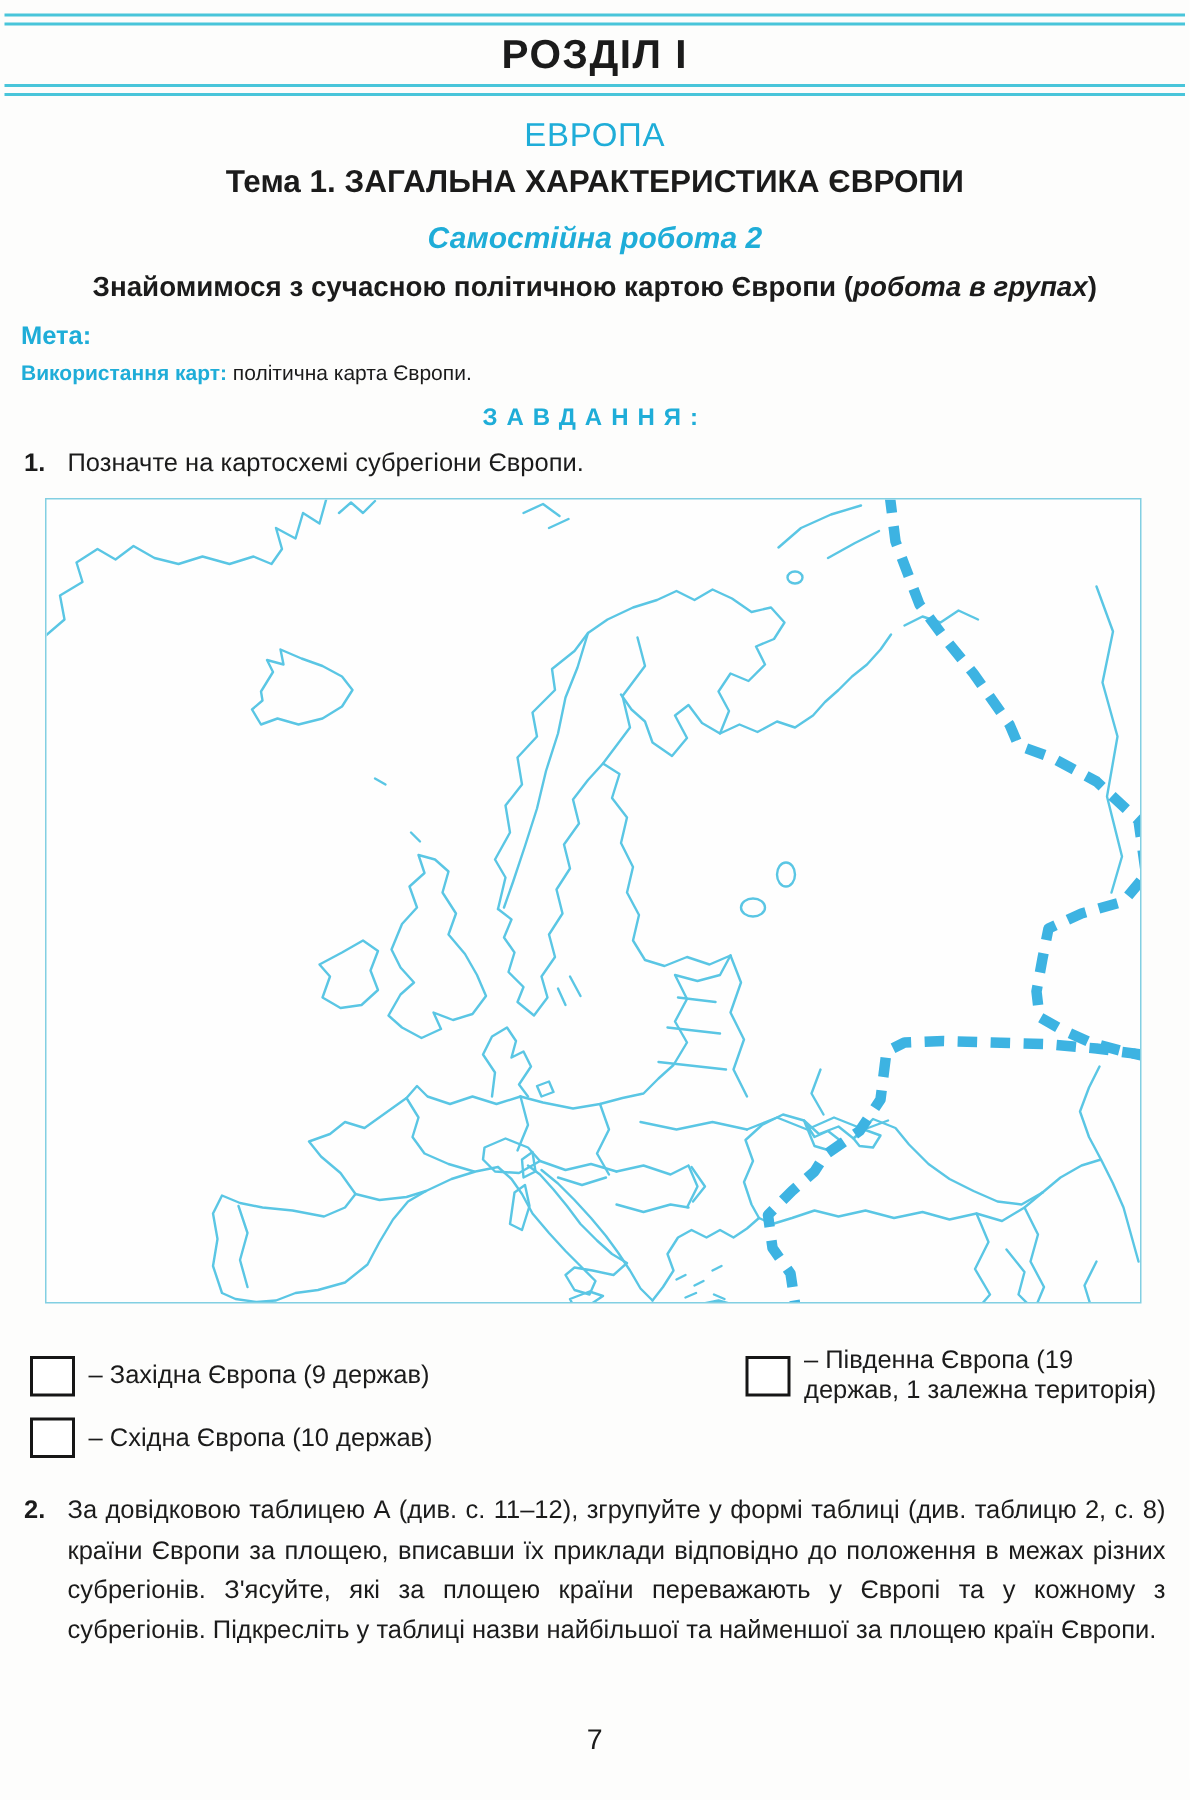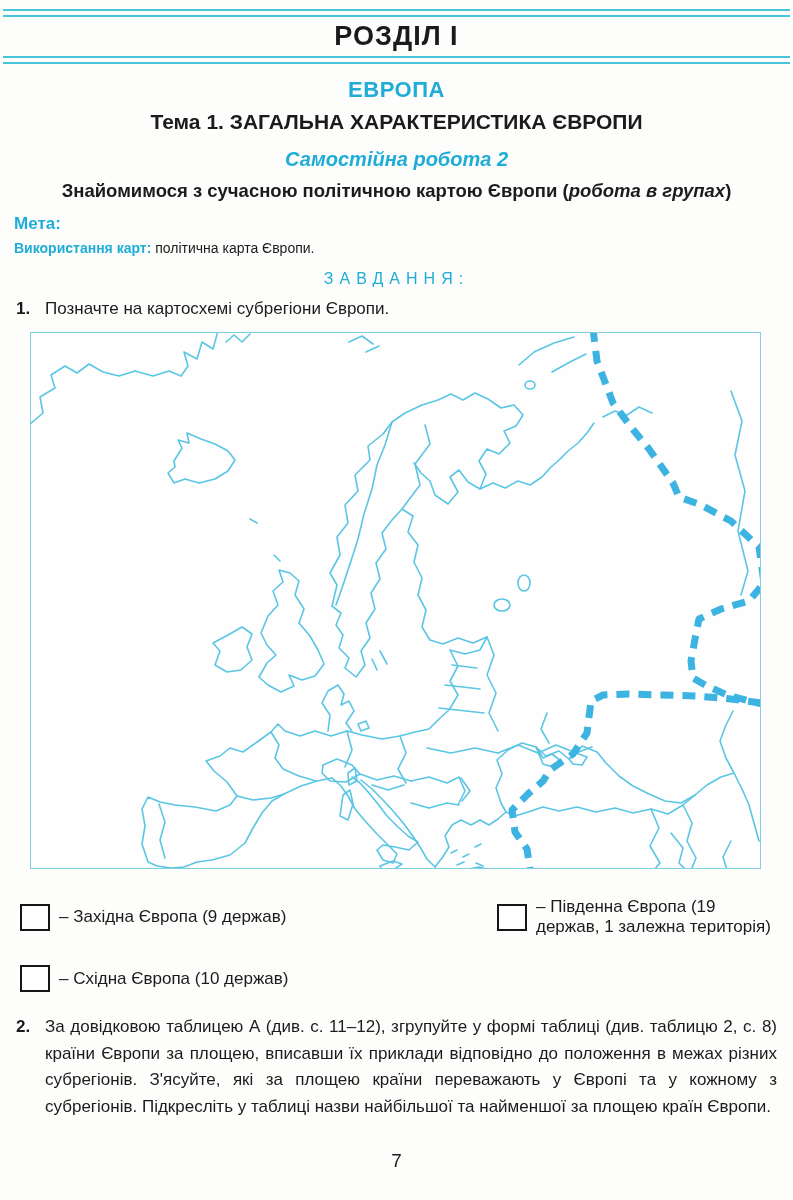--- a/index.html
+++ b/index.html
@@ -4,40 +4,40 @@
 <style>
   * { margin:0; padding:0; box-sizing:border-box; }
   html,body { background:#ffffff; }
   body {
     width:793px; height:1200px; position:relative; overflow:hidden;
     font-family:"Liberation Sans", sans-serif; color:#1b1b1b; background:#fdfdfc;
   }
   .double-rule { height:8px; border-top:2.5px solid #49c5da; border-bottom:2.5px solid #49c5da; margin:0 3px; }
   .rule-top { margin-top:9px; }
   .section-title { font-size:27px; font-weight:bold; text-align:center; letter-spacing:1px; margin:4px 0 4px 0; }
-  .region-title { color:#1fadd8; font-size:22px; font-weight:bold; text-align:center; margin-top:13px; letter-spacing:0.5px; }
+  .region-title { color:#1fadd8; font-size:22px; font-weight:normal; text-align:center; margin-top:13px; letter-spacing:0.5px; }
   .theme-title { font-size:21px; font-weight:bold; text-align:center; margin-top:7px; }
   .work-title { color:#1fadd8; font-size:20px; font-weight:bold; font-style:italic; text-align:center; margin-top:14px; }
   .subtitle { font-size:18.5px; font-weight:bold; text-align:center; margin-top:9px; }
   .subtitle .it { font-style:italic; }
   .meta-row { display:flex; margin:11px 7px 0 14px; }
   .meta-label { color:#1fadd8; font-weight:bold; font-size:17px; width:82px; flex:none; padding-top:1px; }
   .meta-text { font-size:17px; line-height:25px; text-align:justify; flex:1; }
   .usage-row { margin:2px 13px 0 14px; font-size:14px; line-height:25px; }
   .usage-label { color:#1fadd8; font-weight:bold; }
-  .tasks-header { text-align:center; color:#1fadd8; font-weight:normal; font-size:16px; letter-spacing:6px; margin-top:9px; }
+  .tasks-header { text-align:center; color:#1fadd8; font-weight:bold; font-size:16px; letter-spacing:6px; margin-top:9px; }
   .task { display:flex; margin:8px 16px 0 16px; font-size:17px; line-height:26px; }
   .task-number { font-weight:bold; width:29px; flex:none; }
   .task-text { flex:1; }
   .task2 .task-text { text-align:justify; line-height:26.5px; }
   .map-frame { margin:10px 0 0 30px; width:731px; height:537px; border:1.5px solid #82cfe2; background:#fefefe; overflow:hidden; }
   .map-frame svg { display:block; }
   .coast { fill:none; stroke:#5ac6e4; stroke-width:1.6; stroke-linejoin:round; stroke-linecap:round; }
   .dash  { fill:none; stroke:#3db3e2; stroke-width:7; stroke-dasharray:13 9; stroke-linejoin:round; }
-  .legend { margin:28px 0 0 20px; width:762px; display:grid; grid-template-columns:477px auto; row-gap:28px; }
+  .legend { margin:28px 0 0 20px; width:762px; display:grid; grid-template-columns:477px auto; row-gap:8px; }
   .legend-item { display:flex; align-items:center; font-size:17px; }
   .legend-box { width:30px; height:27px; border:2.5px solid #161616; margin-right:9px; flex:none; background:#fff; }
   .task2 { margin-top:22px; }
   .page-number { position:absolute; top:1150px; left:0; width:793px; text-align:center; font-size:19px; }
 </style>
 </head>
 <body>
 
 <div class="double-rule rule-top"></div>
 <div class="section-title">РОЗДІЛ І</div>

